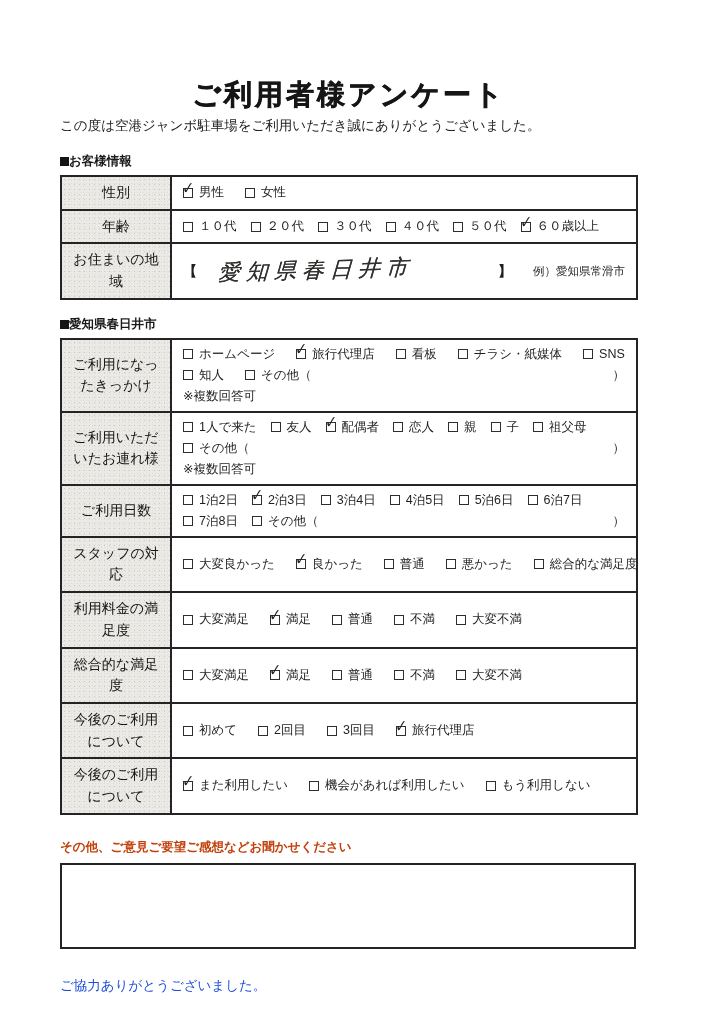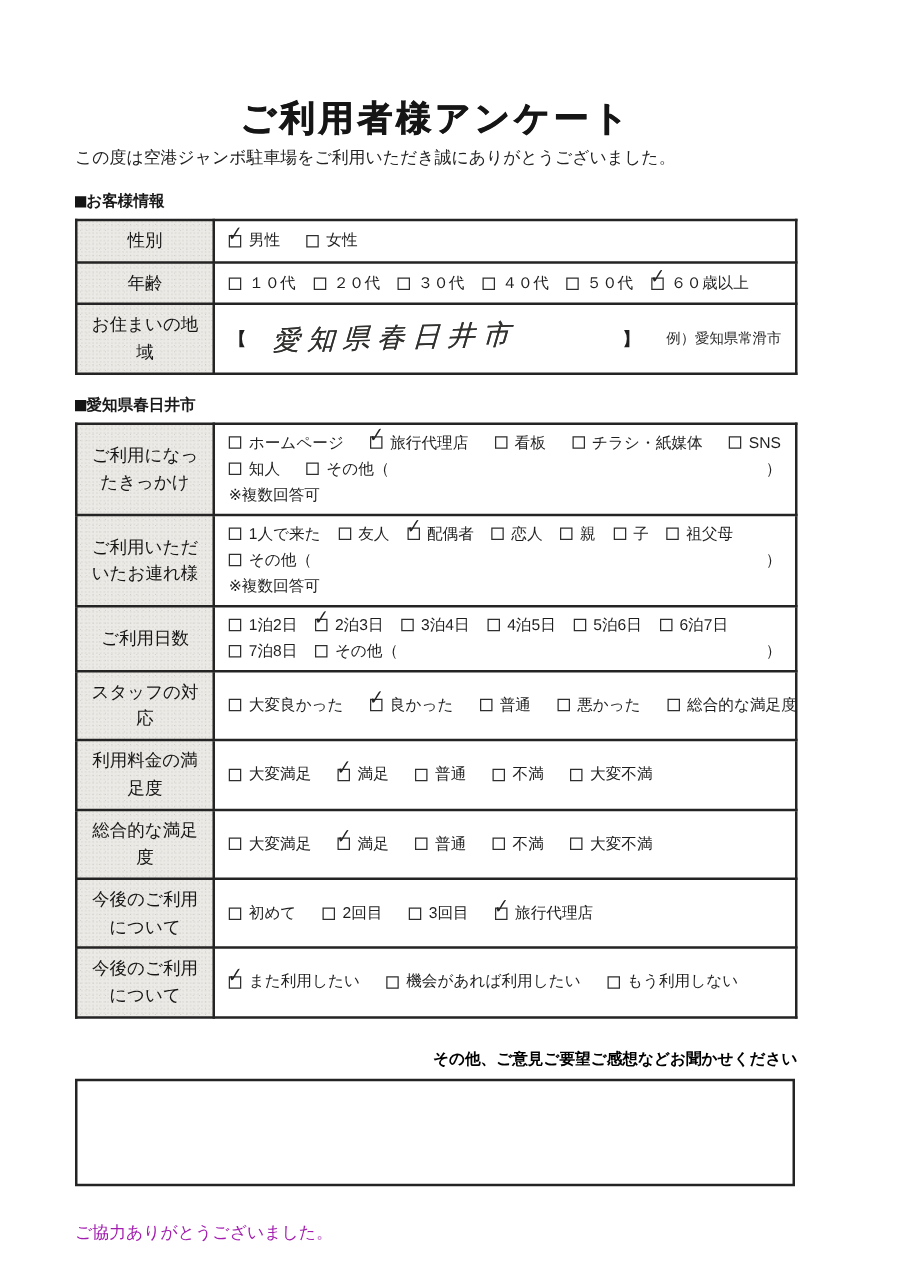--- a/index.html
+++ b/index.html
@@ -41,24 +41,24 @@
   .tick { position:absolute; left:-2px; top:-9px; font-style:normal; font-weight:bold;
     font-size:15px; line-height:1; color:#232323; transform:rotate(-10deg) skewX(-8deg); }
   .txt { white-space:nowrap; }
   .small { font-size:11.5px; color:#2a2a2a;font-family:Liberation Serif, serif; }
   .grow { flex:1 1 auto; }
   .bracket { font-size:14px; font-weight:bold; }
   .hand { font-size:22px; font-style:italic; letter-spacing:6px; color:#30302e;
     transform:rotate(-1.6deg) skewX(-4deg); transform-origin:left center;
     white-space:nowrap; position:relative; top:1px; text-shadow:0 0 0.5px #4a4a48; }
 
-  .comments-head { font-size:12.5px; font-weight:bold; margin-top:24px; color:#000000;text-align:right; }
+  .comments-head { font-size:12.5px; font-weight:bold; margin-top:24px; color:#c2410c; }
   .comment-box { width:576px; height:86px; border:2.4px solid #242424; margin-top:7px;
     background:#fff; }
-  .closing { font-size:13.5px; margin-top:28px; color:#a21caf; }
+  .closing { font-size:13.5px; margin-top:28px; color:#1d4ed8; }
 </style>
 </head>
 <body>
 
 <div class="sheet">
   <div class="content">
 
     <h1 class="page-title">ご利用者様アンケート</h1>
 
     <div class="intro">

